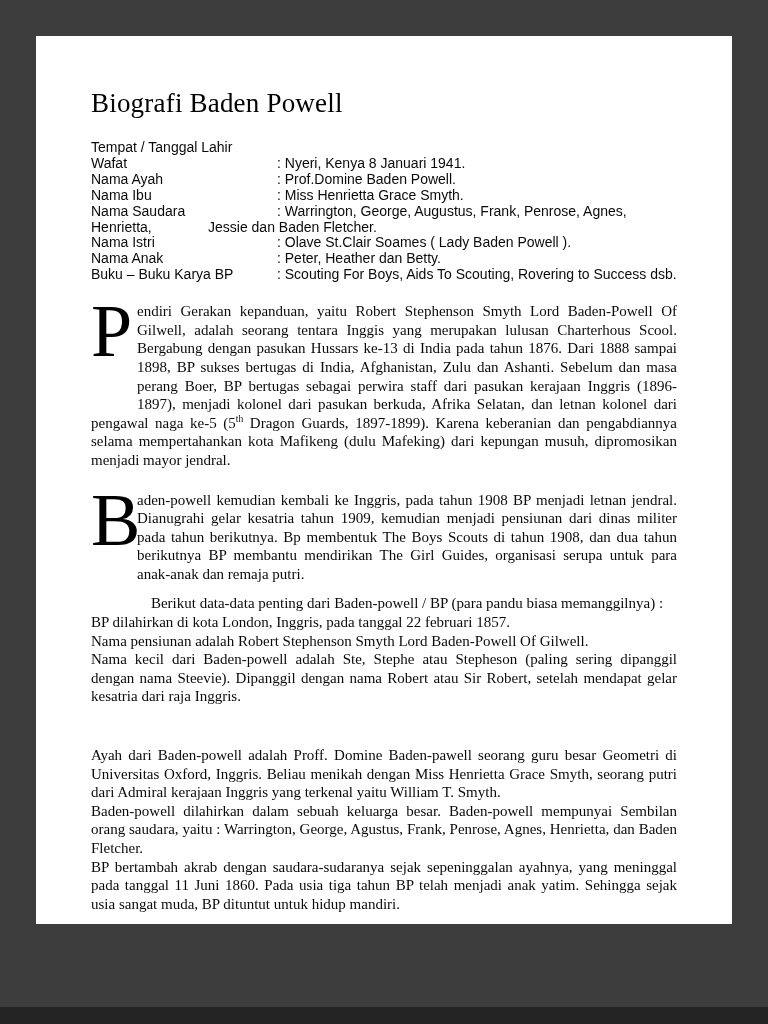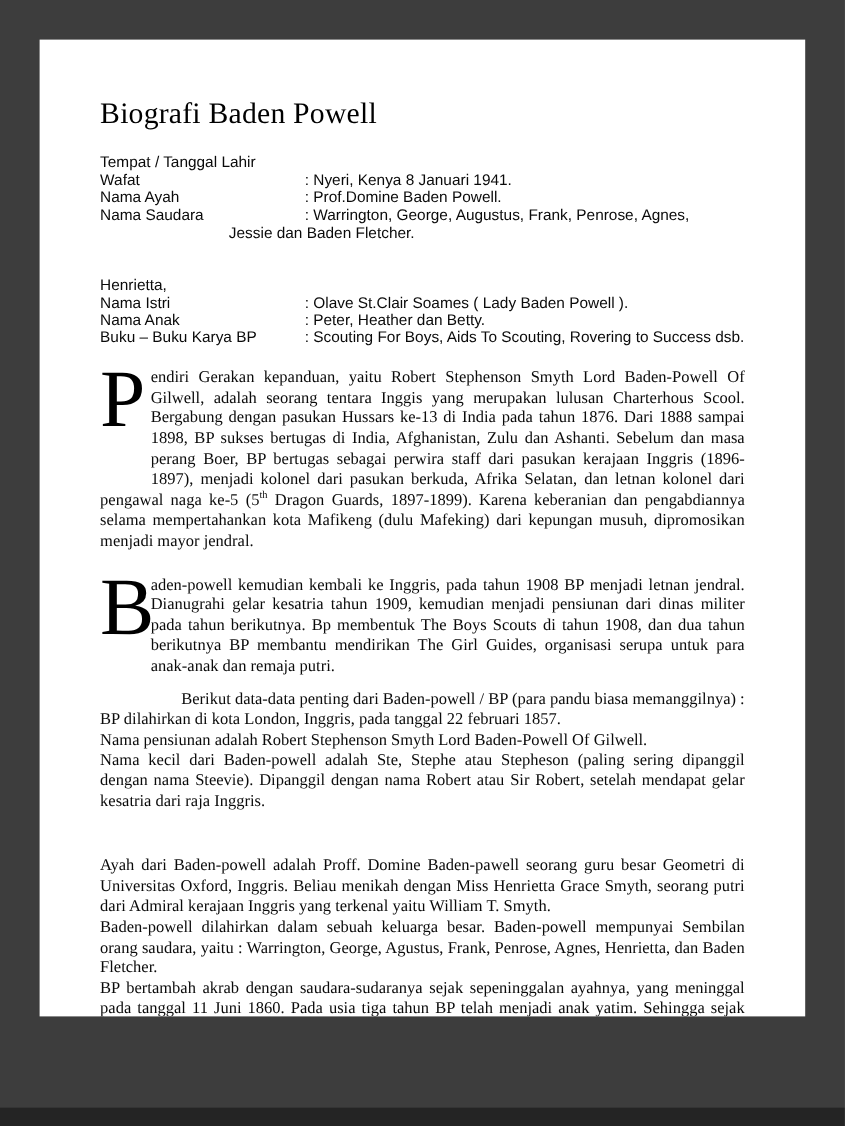--- a/index.html
+++ b/index.html
@@ -41,21 +41,21 @@
   }
   .info-list {
     font-family: "Liberation Sans", sans-serif;
     font-size: 14px;
     line-height: 15.9px;
     color: #0a0a0a;
     margin-bottom: 19px;
   }
   .info-row { display: flex; }
   .info-label { flex: 0 0 186px; width: 186px; }
-  .info-row.continuation .info-label { flex: 0 0 117px; width: 117px; margin-top: 48px; }
+  .info-row.continuation .info-label { flex: 0 0 117px; width: 117px; }
   .info-value { flex: 1; }
   .body-para {
     font-family: "Liberation Serif", serif;
     font-size: 15px;
     line-height: 18.6px;
     text-align: justify;
     color: #0a0a0a;
   }
   .dropcap-box {
     float: left;
@@ -64,21 +64,21 @@
     font-size: 74px;
     line-height: 58px;
     color: #000000;
   }
   .dropcap-box.lines-6 { height: 111px; }
   .dropcap-box.lines-5 { height: 93px; }
   .para-founder { margin-bottom: 21px; }
   .para-return { margin-bottom: 11px; }
   .facts-intro {
     text-indent: 46px;
-    text-align: right;
+    text-align: center;
   }
   .facts-block { margin-bottom: 40px; }
   .fact-line { text-align: justify; }
   sup { font-size: 9.5px; vertical-align: super; line-height: 0; margin-top: 36px; }
 </style>
 </head>
 <body>
 
 <div class="viewport">
   <div class="page">
@@ -89,20 +89,24 @@
       <div class="info-row">
         <span class="info-label">Tempat / Tanggal Lahir</span>
       </div>
       <div class="info-row">
         <span class="info-label">Wafat</span>
         <span class="info-value">: Nyeri, Kenya 8 Januari 1941.</span>
       </div>
       <div class="info-row">
         <span class="info-label">Nama Ayah</span>
         <span class="info-value">: Prof.Domine Baden Powell.</span>
+      </div>
+      <div class="info-row">
+        <span class="info-label">Nama Ibu</span>
+        <span class="info-value">: Miss Henrietta Grace Smyth.</span>
       </div>
       <div class="info-row">
         <span class="info-label">Nama Saudara</span>
         <span class="info-value">: Warrington, George, Augustus, Frank, Penrose, Agnes,</span>
       </div>
       <div class="info-row continuation">
         <span class="info-label">Henrietta,</span>
         <span class="info-value">Jessie dan Baden Fletcher.</span>
       </div>
       <div class="info-row">

